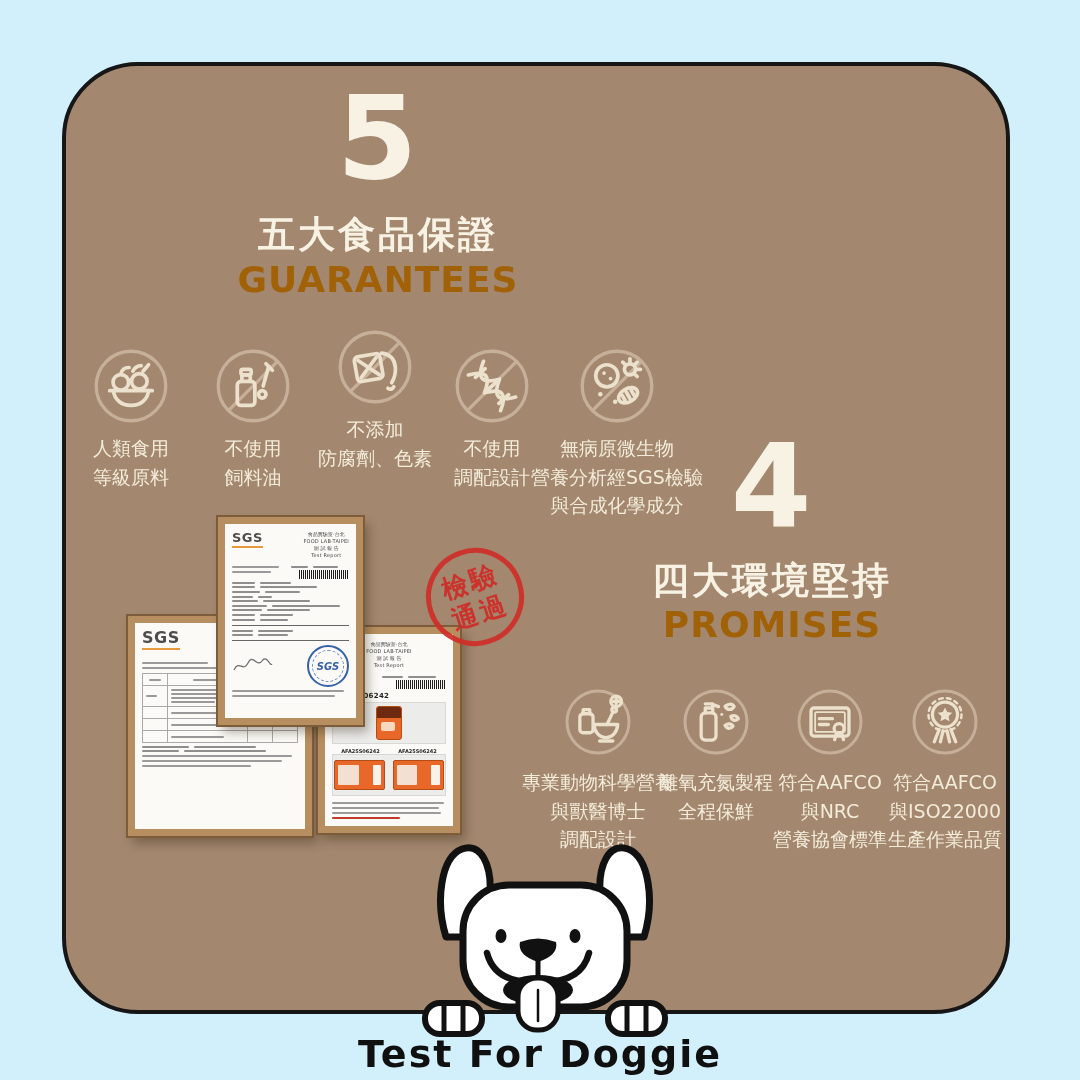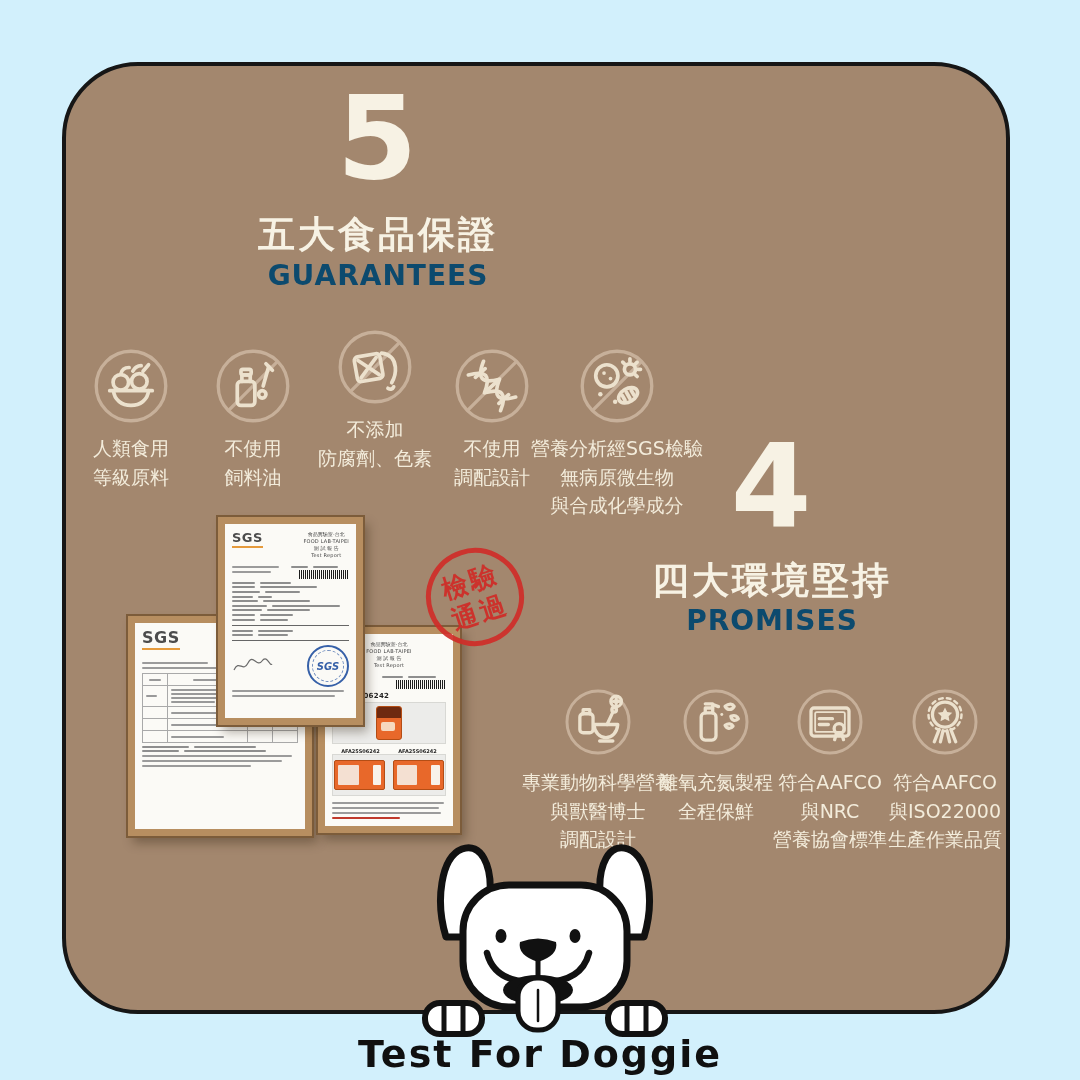--- a/index.html
+++ b/index.html
@@ -7,21 +7,21 @@
   .canvas{position:relative;width:1080px;height:1080px;background:#d2f0fc;}
 
   
   .card{position:absolute;left:62px;top:62px;width:948px;height:952px;
     background:#a3876e;border:4px solid #161616;border-radius:76px;box-sizing:border-box;}
 
   .big-num{position:absolute;color:#f7f2e4;font-weight:bold;font-size:116px;line-height:1;text-align:center;width:160px;}
   .num5{left:297px;top:80px;}
   .num4{left:691px;top:428px;}
   .title-zh{position:absolute;color:#f7f2e4;font-weight:bold;font-size:37px;letter-spacing:3px;width:400px;text-align:center;}
-  .title-en{position:absolute;color:#0c4a6e;font-weight:bold;font-size:28px;letter-spacing:1px;width:400px;text-align:center;}
+  .title-en{position:absolute;color:#a16207;font-weight:bold;font-size:36px;letter-spacing:1px;width:400px;text-align:center;}
   .g-zh{left:178px;top:210px;}
   .g-en{left:178px;top:259px;}
   .p-zh{left:572px;top:556px;}
   .p-en{left:572px;top:604px;}
 
   
   .item{position:absolute;display:flex;flex-direction:column;align-items:center;
     color:#f3ecdb;font-size:19px;line-height:1.5;text-align:center;}
   .item .ic{width:74px;height:74px;margin-bottom:11px;}
   .item .ic svg{width:100%;height:100%;display:block;}
@@ -188,22 +188,22 @@
           <g transform="rotate(-30 26 25)">
               <ellipse cx="26" cy="25" rx="5.5" ry="3.6"></ellipse>
             <path d="M23.2 23.5v3M26 23v4M28.8 23.5v3"></path>
             </g>
           <circle cx="11" cy="24.5" r="1.2" fill="#ece1cd" stroke="none"></circle>
           <circle cx="19" cy="28.5" r="1.2" fill="#ece1cd" stroke="none"></circle>
         </g>
         </svg>
     </span>
     <div class="lbl">
+      <div>無病原微生物</div>
       <div>營養分析經SGS檢驗</div>
-      <div>無病原微生物</div>
       <div>與合成化學成分</div>
     </div>
   </div>
 
   <div class="big-num num4">4</div>
   <div class="title-zh p-zh">四大環境堅持</div>
   <div class="title-en p-en">PROMISES</div>
 
   <div class="item p pi1">
     <span class="ic">

